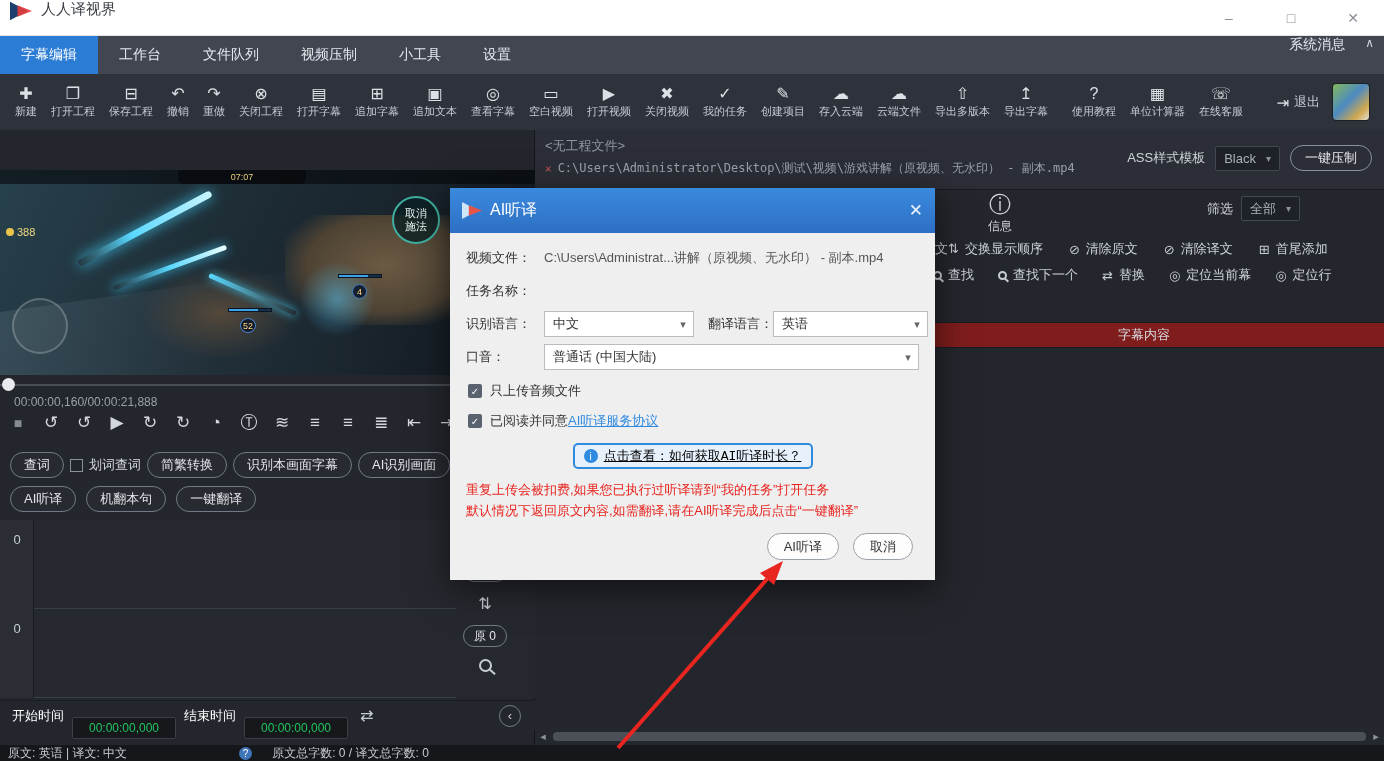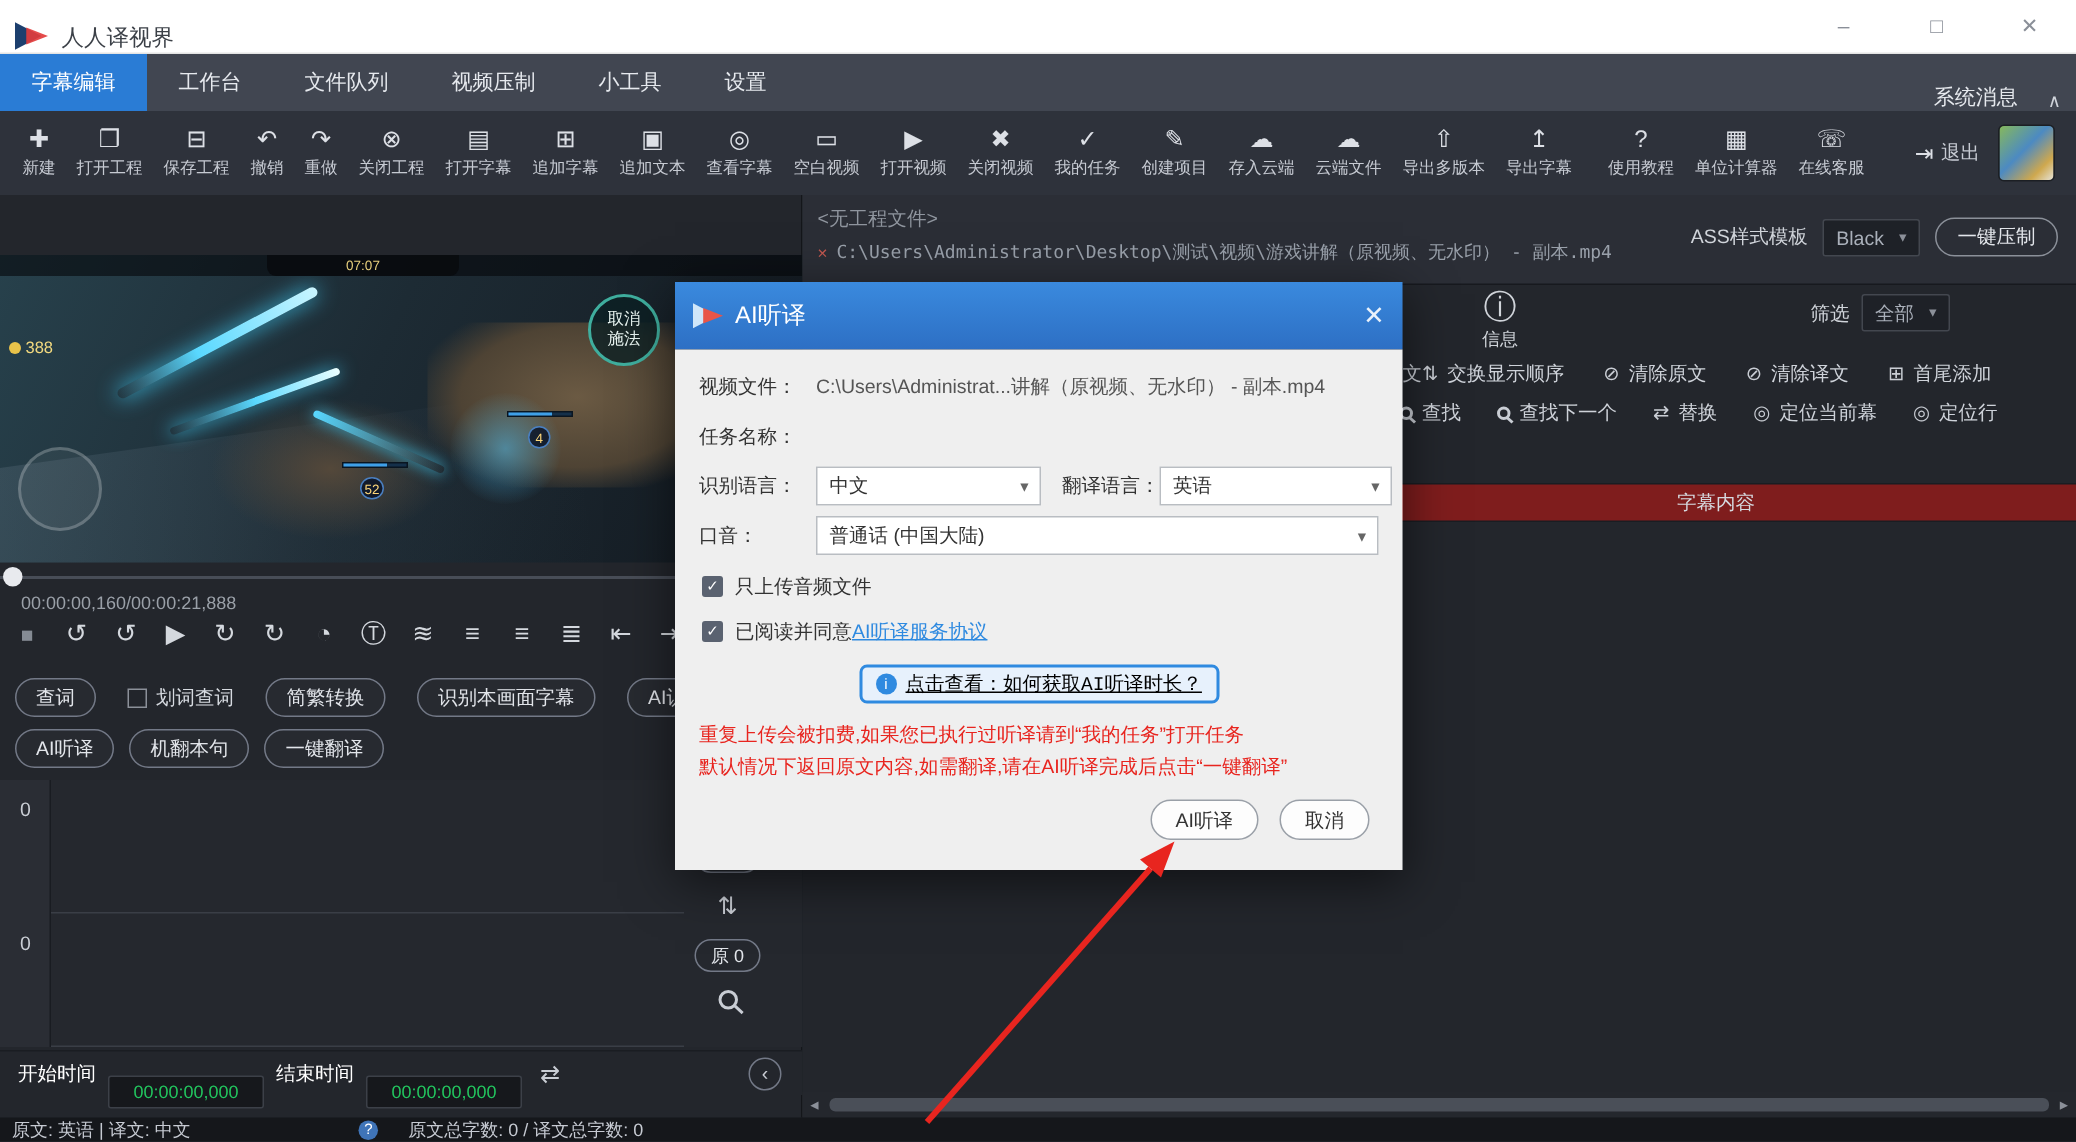--- a/index.html
+++ b/index.html
@@ -1,33 +1,33 @@
 <!DOCTYPE html>
 <html><head>
 <meta charset="utf-8">
 <style>
 * { margin:0; padding:0; box-sizing:border-box; }
 html,body { width:1384px; height:761px; }
 body { position:relative; overflow:hidden; background:#23262c; font-family:"Liberation Sans","DejaVu Sans",sans-serif; color:#dfe2e7; }
 
 
-.titlebar { position:absolute; left:0; top:0; width:1384px; height:36px; background:#ffffff; border-bottom:1px solid #e4e4e4; display:flex; align-items:flex-end; }
+.titlebar { position:absolute; left:0; top:0; width:1384px; height:36px; background:#ffffff; border-bottom:1px solid #e4e4e4; display:flex; align-items:flex-start; }
 .logo { width:22px; height:22px; margin-left:10px; position:relative; flex:none; }
 .logo i { position:absolute; inset:0; display:block; }
 .logo .t1 { background:#1c3f6e; clip-path:polygon(0 8%, 80% 50%, 0 92%); }
 .logo .t2 { background:#e23c3c; clip-path:polygon(34% 24%, 100% 50%, 34% 76%); opacity:.92; }
 .app-title { margin-left:9px; font-size:15px; color:#3c4148; }
 .win-controls { margin-left:auto; display:flex; }
 .win-btn { width:62px; height:36px; display:flex; align-items:center; justify-content:center; color:#8a8f98; font-size:14px; }
 
 
 .menubar { position:absolute; left:0; top:36px; width:1384px; height:38px; background:#414651; display:flex; align-items:stretch; font-size:14px; color:#e6e9ee; }
 .menu-item { padding:0 21px; display:flex; align-items:center; }
 .menu-item.active { background:#2a7cd5; color:#fff; }
-.menu-right { margin-left:auto; display:flex; align-items:flex-end; gap:20px; padding-right:10px; }
+.menu-right { margin-left:auto; display:flex; align-items:flex-start; gap:20px; padding-right:10px; }
 .menu-chev { font-size:12px; color:#cfd3da; }
 
 
 .toolbar { position:absolute; left:0; top:74px; width:1384px; height:56px; background:#2e323b; display:flex; align-items:center; padding:0 8px; }
 .tb-item { display:flex; flex-direction:column; align-items:center; justify-content:center; gap:2px; padding:0 7px; height:52px; cursor:default; }
 .tb-ico { font-size:16px; line-height:17px; color:#dde0e6; }
 .tb-lbl { font-size:11px; color:#c6cad2; white-space:nowrap; }
 .tb-help { margin-left:10px; }
 .tb-right { margin-left:auto; display:flex; align-items:center; gap:12px; padding-right:6px; }
 .tb-exit { display:flex; align-items:center; gap:5px; color:#c6cad2; font-size:13px; }
@@ -61,21 +61,21 @@
 
 .timeline { position:absolute; left:0; top:247px; width:535px; height:16px; }
 .timeline .track { position:absolute; left:0; right:0; top:7px; height:2px; background:#484d57; }
 .timeline .handle { position:absolute; left:2px; top:1px; width:13px; height:13px; border-radius:50%; background:#e8eaee; }
 .time-display { position:absolute; left:14px; top:265px; font-size:12px; color:#9aa0a8; }
 
 .pc-row { position:absolute; left:8px; top:281px; width:524px; display:flex; align-items:center; gap:13px; }
 .pc { width:20px; text-align:center; font-size:17px; color:#d4d8de; }
 .pc.stop { color:#858b94; font-size:14px; }
 
-.lt-row1 { position:absolute; left:10px; top:322px; display:flex; align-items:center; gap:21px; }
+.lt-row1 { position:absolute; left:10px; top:322px; display:flex; align-items:center; gap:6px; }
 .lt-row2 { position:absolute; left:10px; top:356px; display:flex; align-items:center; gap:10px; }
 .pill { height:26px; border:1px solid #737987; border-radius:13px; padding:0 13px; display:flex; align-items:center; font-size:13px; color:#e2e5ea; background:rgba(255,255,255,.02); white-space:nowrap; }
 .cb-wrap { display:flex; align-items:center; gap:6px; font-size:13px; color:#d6dae0; }
 .cb-sm { width:13px; height:13px; border:1px solid #8b9099; background:#22252b; }
 
 .sub-grid { position:absolute; left:0; top:390px; width:535px; height:178px; background:#25282e; }
 .sub-gutter { position:absolute; left:0; top:0; width:34px; height:100%; background:#2a2d34; border-right:1px solid #191c21; }
 .sub-row { position:absolute; left:0; width:456px; height:89px; }
 .sub-row1 { top:0; } .sub-row2 { top:89px; }
 .sub-row .num { position:absolute; left:0; top:12px; width:34px; text-align:center; font-size:13px; color:#c9cdd4; }

